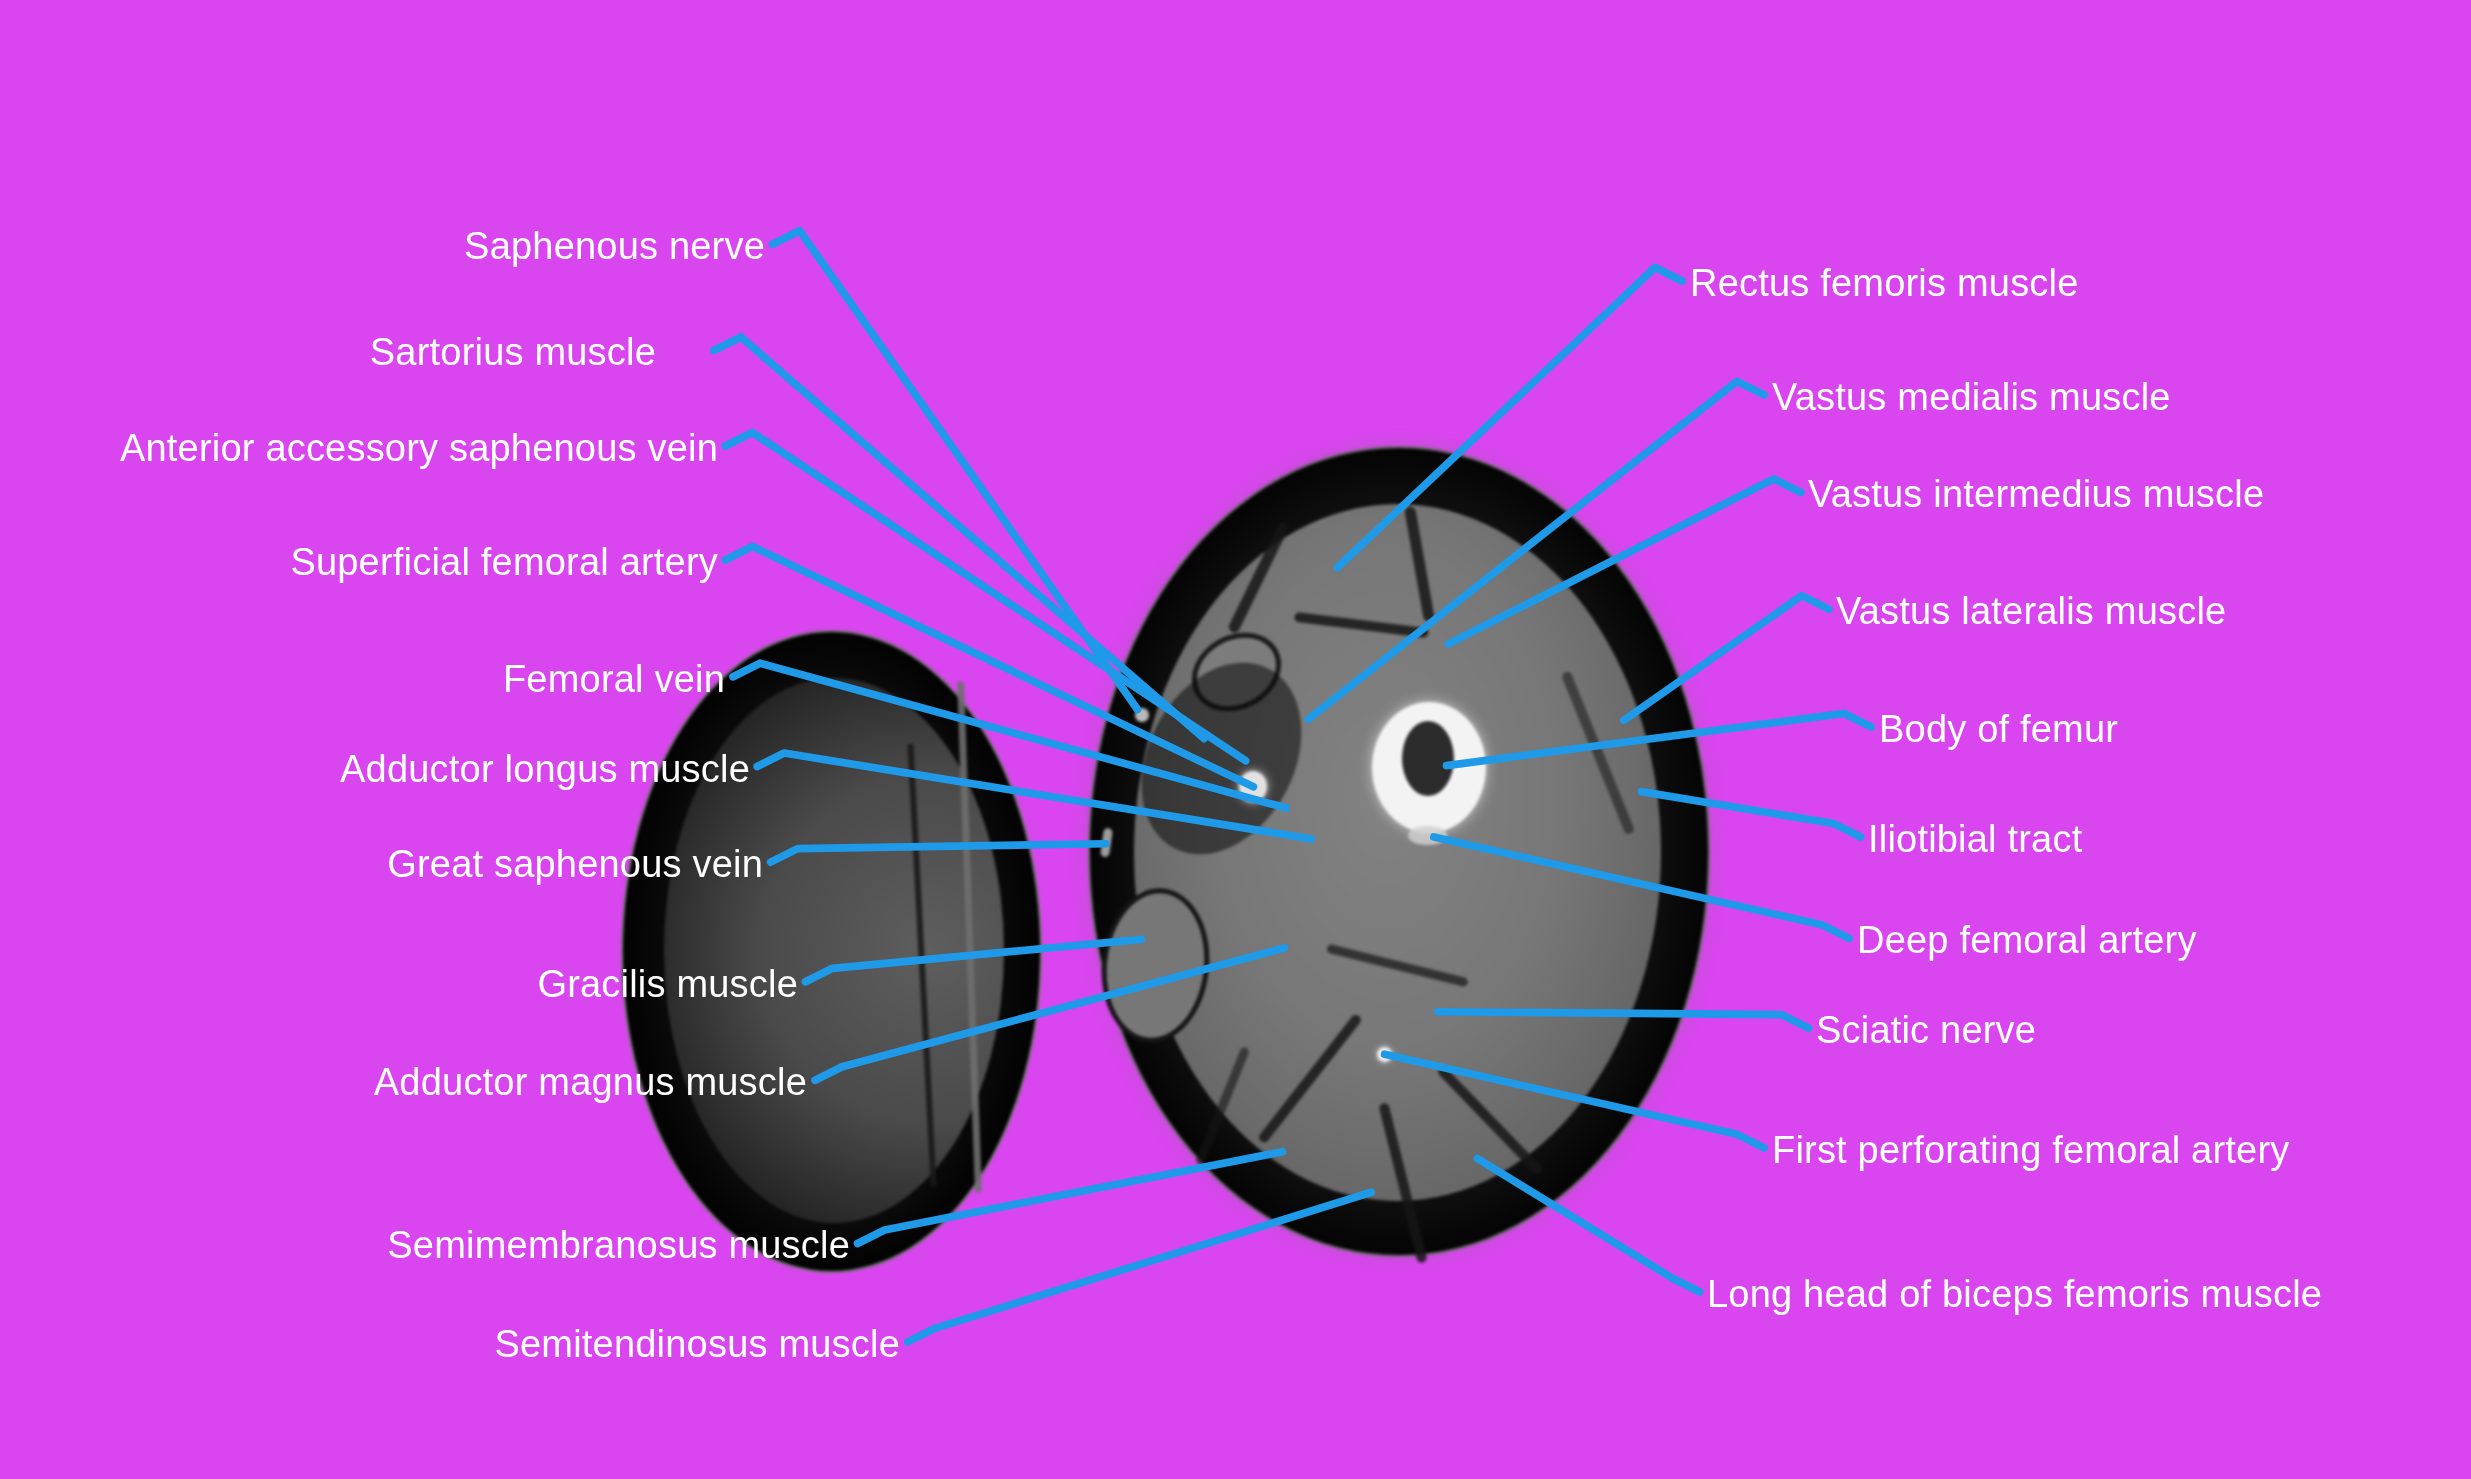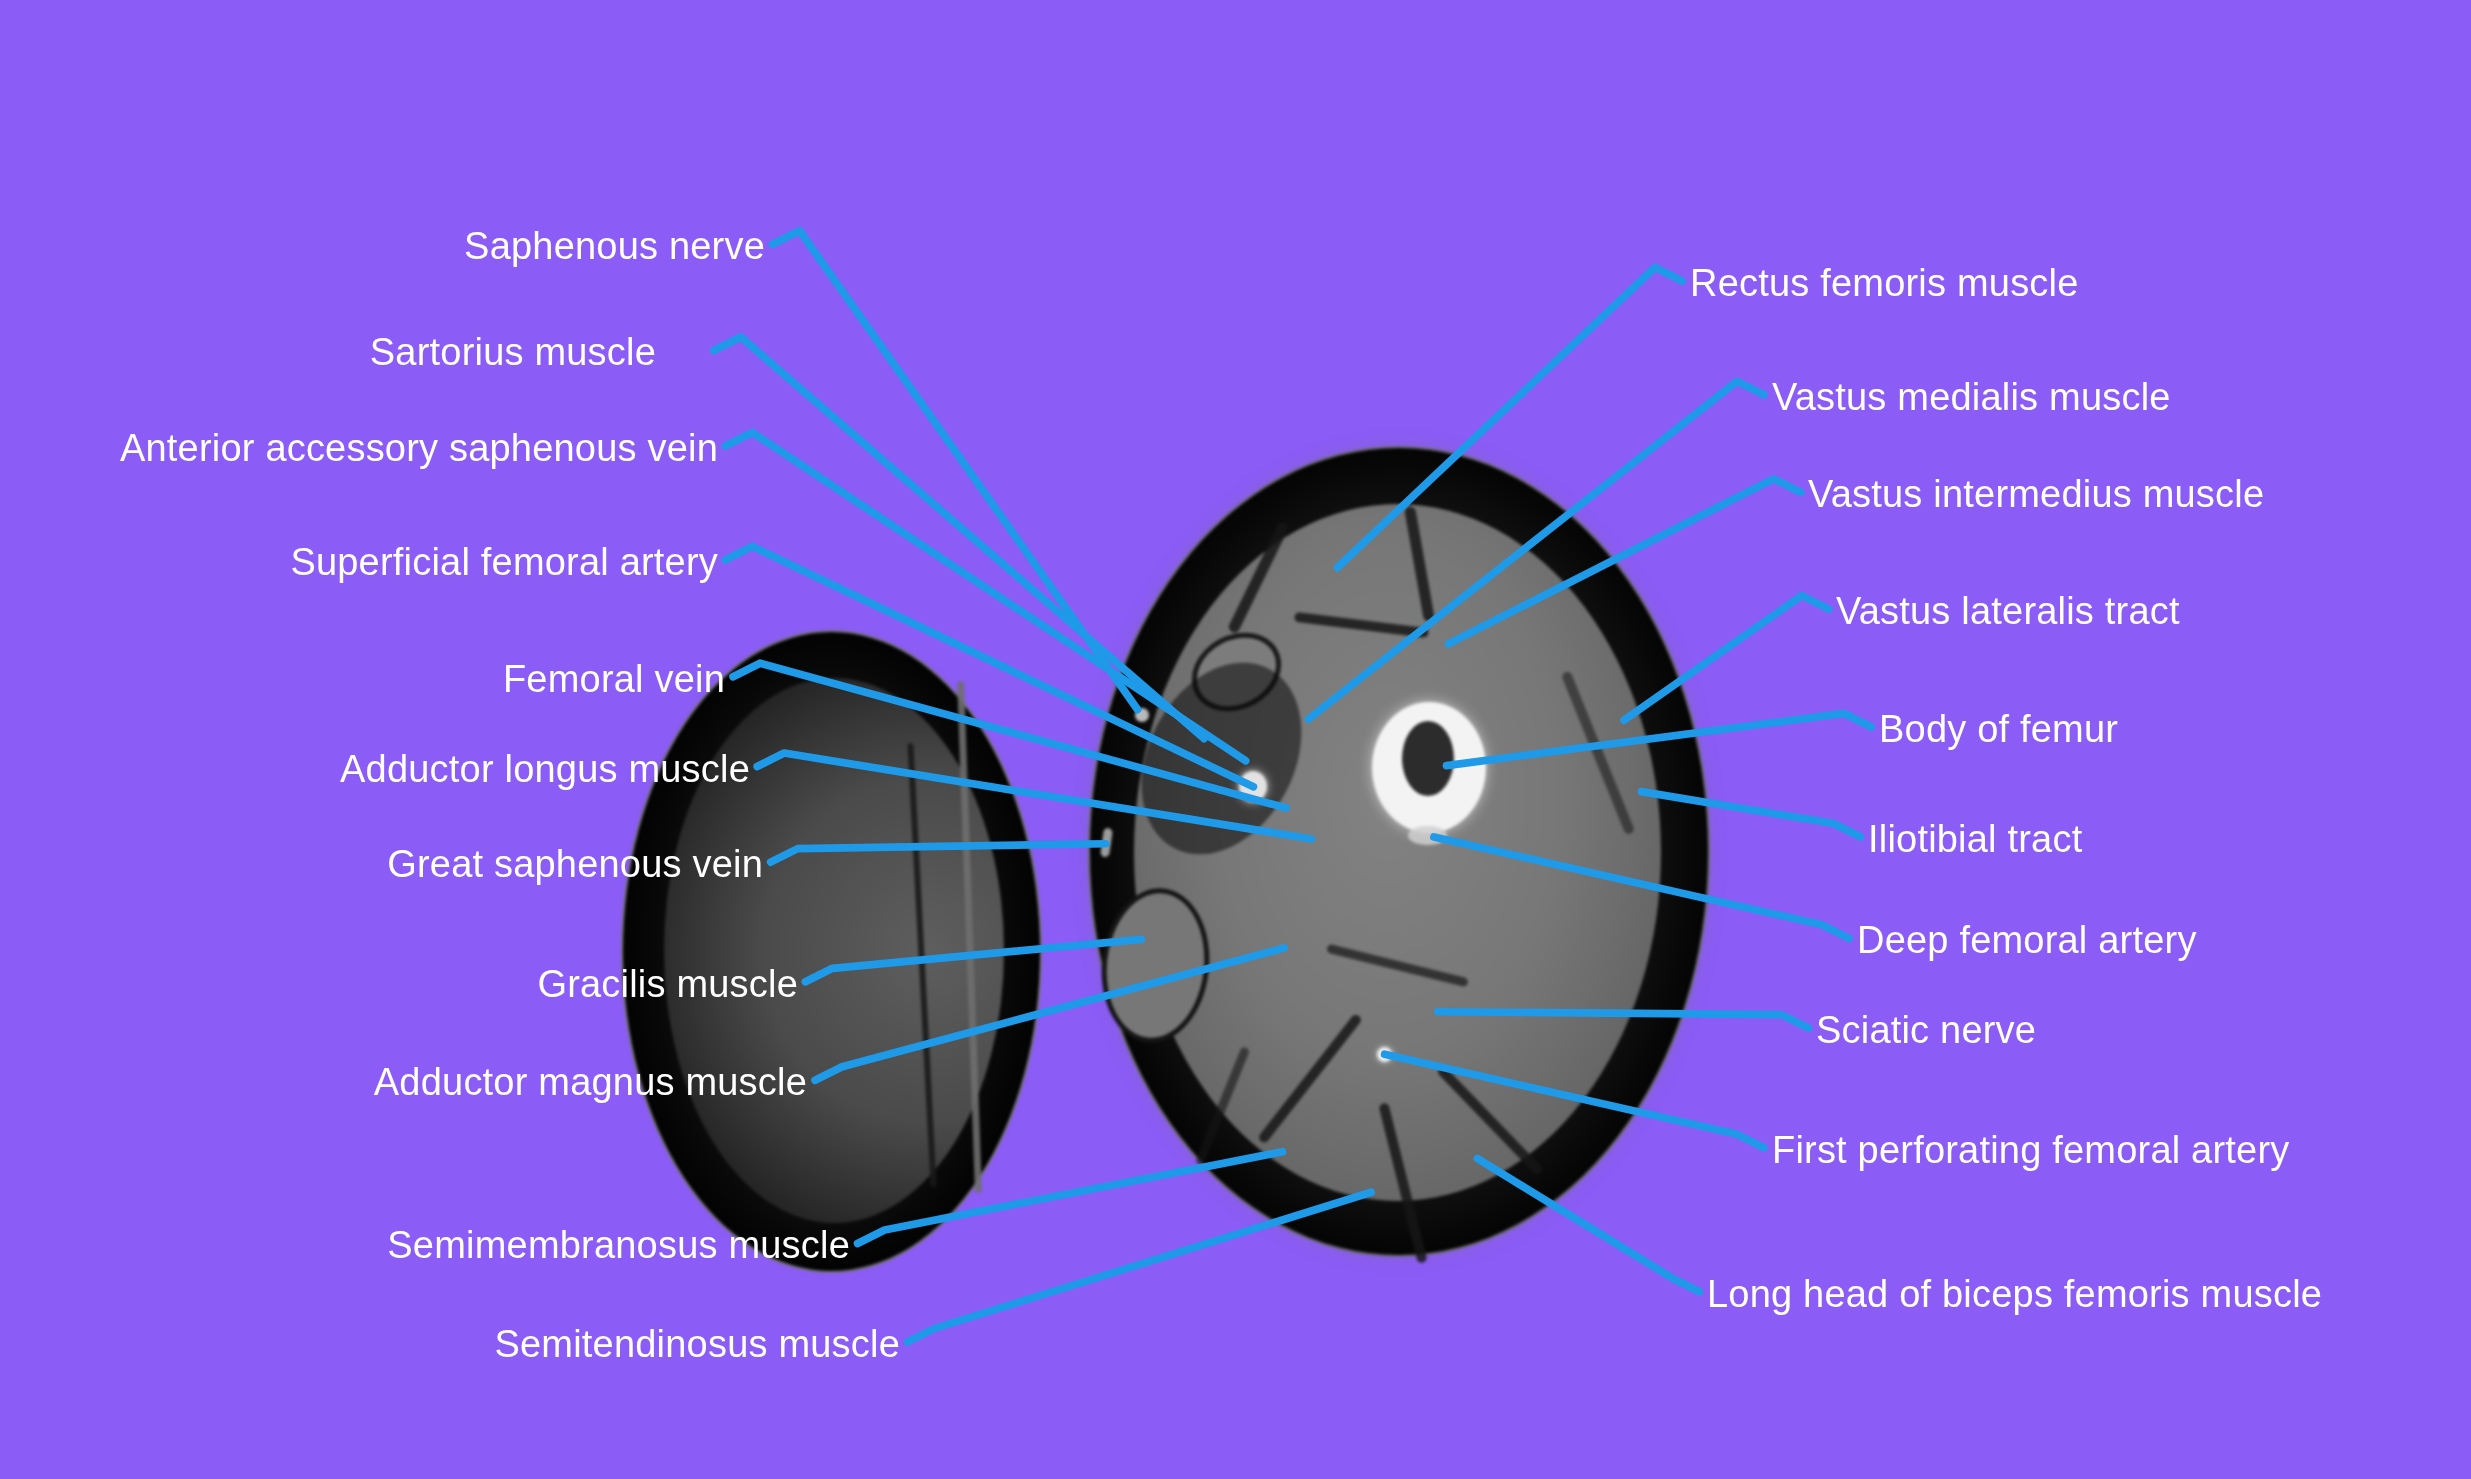--- a/index.html
+++ b/index.html
@@ -1,18 +1,18 @@
 <!DOCTYPE html>
 <html style="--leader: #1f9ae8;"><head>
 <meta charset="utf-8">
 <style>
   html,body{margin:0;padding:0;background:#000;}
   body{width:2472px;height:1479px;overflow:hidden;position:relative;
        font-family:"Liberation Sans", sans-serif;}
-  #stage{position:absolute;inset:0;width:2472px;height:1479px;background:#8b5cf6;}
+  #stage{position:absolute;inset:0;width:2472px;height:1479px;background:#d946ef;}
 
   
   #ct{position:absolute;inset:0;filter:blur(1.5px);}
   #ct div{position:absolute;}
   .leg2{left:621px;top:630px;width:417px;height:639px;border-radius:50%;
         background:#0e0e0e;border:2.9px solid #787878;
         box-shadow:inset 0 0 58px 24px rgba(0,0,0,.95);}
   .leg2-muscle{left:664px;top:678px;width:340px;height:545px;border-radius:50%;
         background:radial-gradient(ellipse at 78% 50%,#5e5e5e 0%,#4a4a4a 45%,#222 80%,#111 100%);}
   .leg2-fascia{left:966px;top:681px;width:6.8px;height:512px;background:#6f6f6f;
@@ -137,21 +137,21 @@
       <div class="label left" style="right: 1747px; top: 680px;">Femoral vein</div>
       <div class="label left" style="right: 1722px; top: 770px;">Adductor longus muscle</div>
       <div class="label left" style="right: 1709px; top: 865px;">Great saphenous vein</div>
       <div class="label left" style="right: 1674px; top: 985px;">Gracilis muscle</div>
       <div class="label left" style="right: 1665px; top: 1083px; text-align: right;">Adductor magnus muscle</div>
       <div class="label left" style="right: 1622px; top: 1246px;">Semimembranosus muscle</div>
       <div class="label left" style="right: 1572px; top: 1345px;">Semitendinosus muscle</div>
       <div class="label right" style="left: 1690px; top: 284px;">Rectus femoris muscle</div>
       <div class="label right" style="left: 1772px; top: 398px;">Vastus medialis muscle</div>
       <div class="label right" style="left: 1808px; top: 495px;">Vastus intermedius muscle</div>
-      <div class="label right" style="left: 1836px; top: 612px;">Vastus lateralis tract</div>
+      <div class="label right" style="left: 1836px; top: 612px;">Vastus lateralis muscle</div>
       <div class="label right" style="left: 1879px; top: 730px;">Body of femur</div>
       <div class="label right" style="left: 1868px; top: 840px;">Iliotibial tract</div>
       <div class="label right" style="left: 1857px; top: 941px;">Deep femoral artery</div>
       <div class="label right" style="left: 1816px; top: 1031px;">Sciatic nerve</div>
       <div class="label right" style="left: 1772px; top: 1151px;">First perforating femoral artery</div>
       <div class="label right" style="left: 1707px; top: 1295px;">Long head of biceps femoris muscle</div>
     </div>
 </div>
 
 

